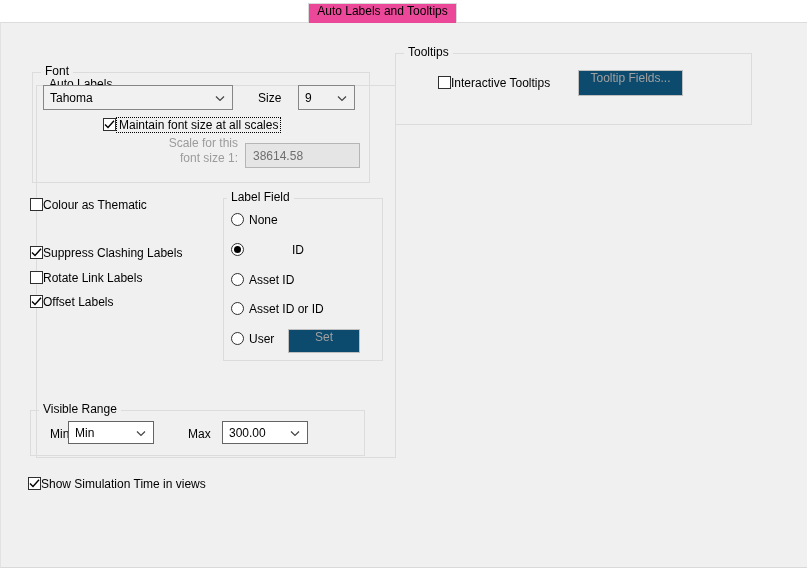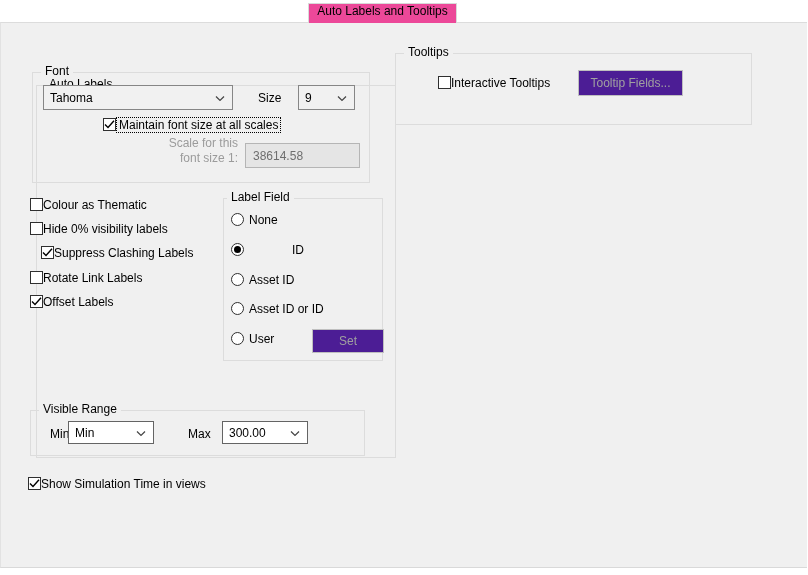--- a/index.html
+++ b/index.html
@@ -68,22 +68,22 @@
     width:13px;height:13px;flex:none;box-sizing:border-box;border-radius:50%;
     background:#ffffff;border:1px solid #2f2f2f;position:relative;
   }
   .rad .dot{
     position:absolute;left:2px;top:2px;width:7px;height:7px;border-radius:50%;
     background:#000;
   }
   .focus-rect{border:1px dotted #000;padding:0 2px;}
   .btn-disabled{
     position:absolute;box-sizing:border-box;
-    background:#4c1d95;border:1px solid #bfbfbf;color:#a0a0a0;
-    display:flex;align-items:center;justify-content:center;
+    background:#0c4a6e;border:1px solid #bfbfbf;color:#a0a0a0;
+    display:flex;align-items:flex-start;justify-content:center;
   }
   .gray-label{color:#9b9b9b;text-align:right;line-height:15px;white-space:nowrap;}
 </style>
 </head>
 <body>
 
 <div class="screen">
 
   <div class="tab">
     <span>Auto Labels and Tooltips</span>
@@ -133,25 +133,21 @@
     <div>font size 1:</div>
   </div>
   <div class="textfield" style="left:245px;top:143px;width:115px;height:25px;">
     <span>38614.58</span>
   </div>
 
   <div class="cbrow" style="left:30px;top:197px;">
     <span class="cb"></span>
     <span>Colour as Thematic</span>
   </div>
-  <div class="cbrow" style="left:30px;top:221px;">
-    <span class="cb"></span>
-    <span>Hide 0% visibility labels</span>
-  </div>
-  <div class="cbrow" style="left:30px;top:245px;margin-left:11px;">
+  <div class="cbrow" style="left:30px;top:245px;">
     <span class="cb">
       <span>
         <svg width="11" height="9" viewBox="0 0 11 9">
             <polyline points="1,4.5 4,7.5 10,0.8" fill="none" stroke="#000" stroke-width="1.4"></polyline>
           </svg>
       </span>
     </span>
     <span>Suppress Clashing Labels</span>
   </div>
   <div class="cbrow" style="left:30px;top:270px;">
@@ -187,21 +183,21 @@
     <span>Asset ID</span>
   </div>
   <div class="radrow" style="left:231px;top:301px;">
     <span class="rad"></span>
     <span>Asset ID or ID</span>
   </div>
   <div class="radrow" style="left:231px;top:331px;">
     <span class="rad"></span>
     <span>User</span>
   </div>
-  <div class="btn-disabled" style="left:288px;top:329px;width:72px;height:24px;margin-left:24px;">
+  <div class="btn-disabled" style="left:288px;top:329px;width:72px;height:24px;">
     <span>Set</span>
   </div>
 
   <div class="groupbox" style="left:30px;top:410px;width:335px;height:46px;">
     <span class="gb-label">Visible Range</span>
   </div>
   <span class="abs" style="left:50px;top:427px;">Min</span>
   <div class="combo white" style="left:68px;top:421px;width:86px;height:23px;">
     <span>Min</span>
     <span class="chev">

